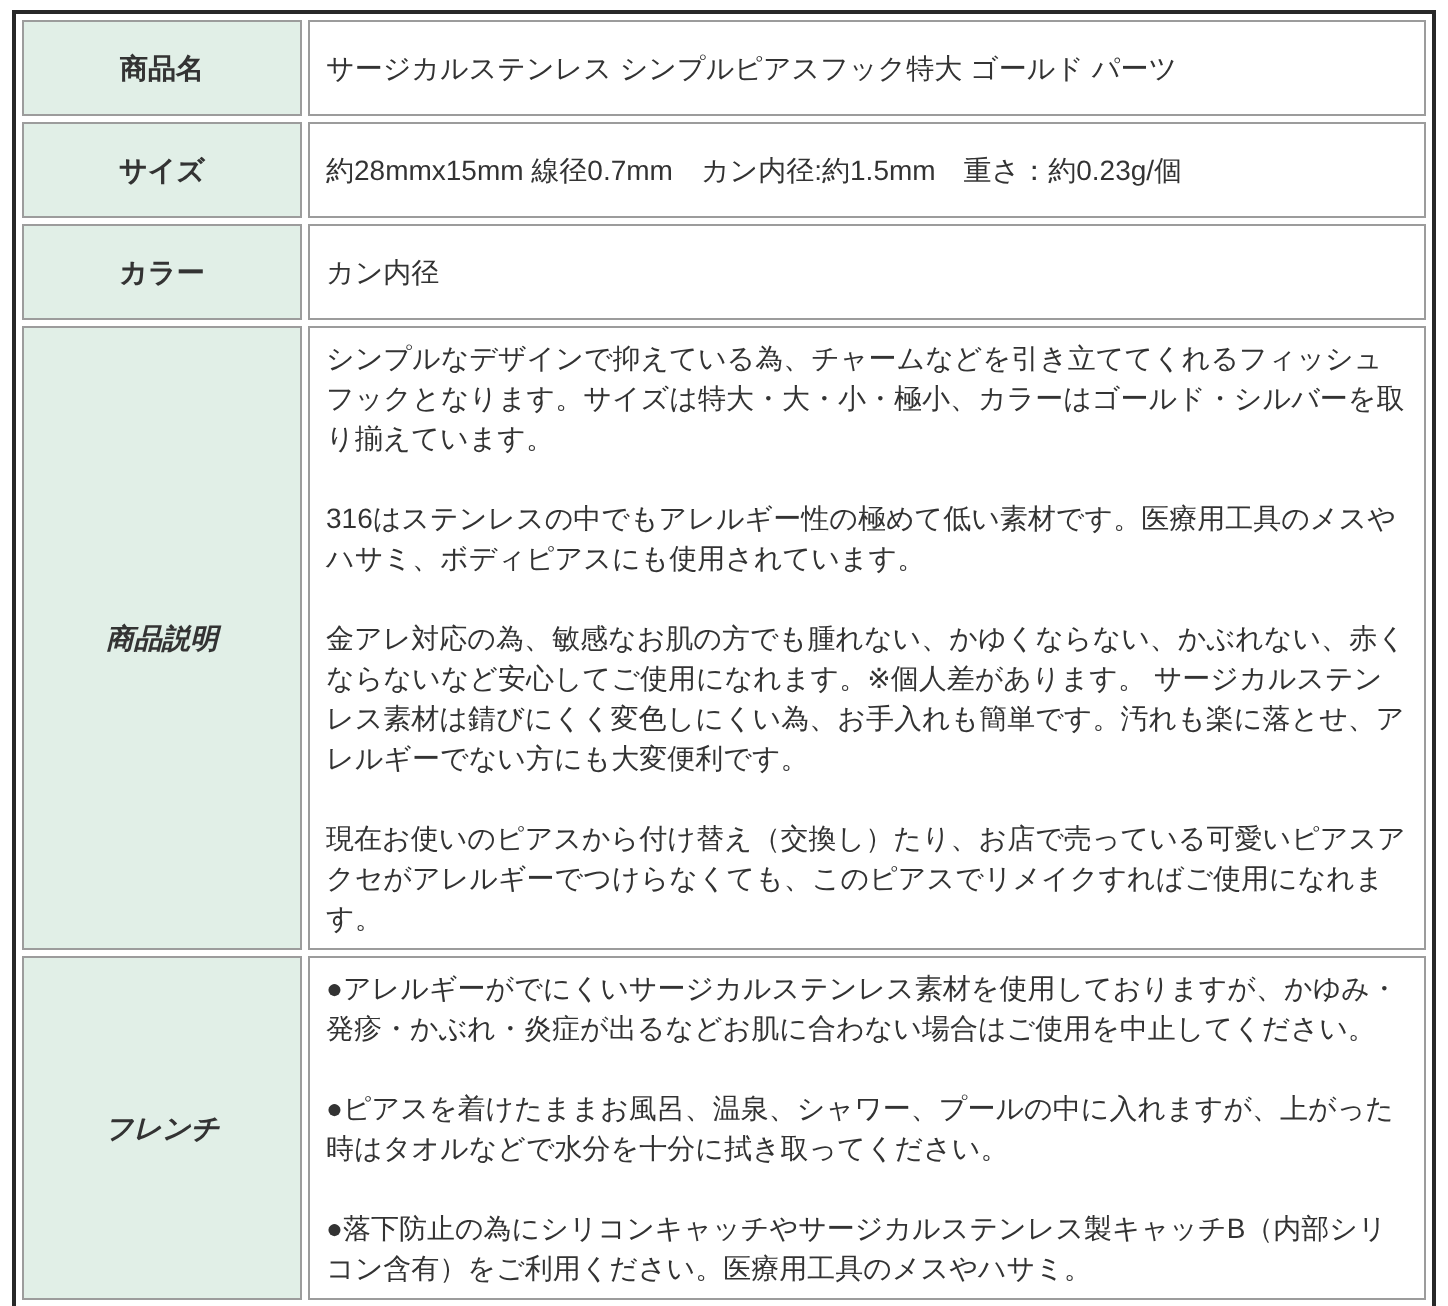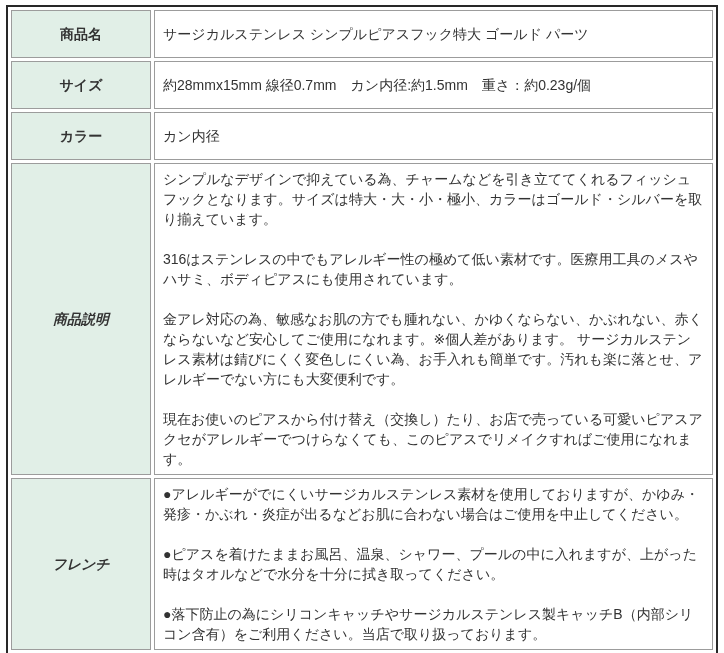--- a/index.html
+++ b/index.html
@@ -83,21 +83,21 @@
 金アレ対応の為、敏感なお肌の方でも腫れない、かゆくならない、かぶれない、赤くならないなど安心してご使用になれます。※個人差があります。 サージカルステンレス素材は錆びにくく変色しにくい為、お手入れも簡単です。汚れも楽に落とせ、アレルギーでない方にも大変便利です。
 
 現在お使いのピアスから付け替え（交換し）たり、お店で売っている可愛いピアスアクセがアレルギーでつけらなくても、このピアスでリメイクすればご使用になれます。</td>
       </tr>
       <tr class="row-tall">
         <th>フレンチ</th>
         <td>●アレルギーがでにくいサージカルステンレス素材を使用しておりますが、かゆみ・発疹・かぶれ・炎症が出るなどお肌に合わない場合はご使用を中止してください。
 
 ●ピアスを着けたままお風呂、温泉、シャワー、プールの中に入れますが、上がった時はタオルなどで水分を十分に拭き取ってください。
 
-●落下防止の為にシリコンキャッチやサージカルステンレス製キャッチB（内部シリコン含有）をご利用ください。当店で取り扱っております。</td>
+●落下防止の為にシリコンキャッチやサージカルステンレス製キャッチB（内部シリコン含有）をご利用ください。医療用工具のメスやハサミ。</td>
       </tr>
       <tr>
         <th>備考</th>
         <td>フックピアスはシンプル、釣針、フレンチ、鋭角なデザインなどのパーツを取り揃えています。</td>
       </tr>
     </tbody>
   </table>
 </div>
 
 </body></html>

